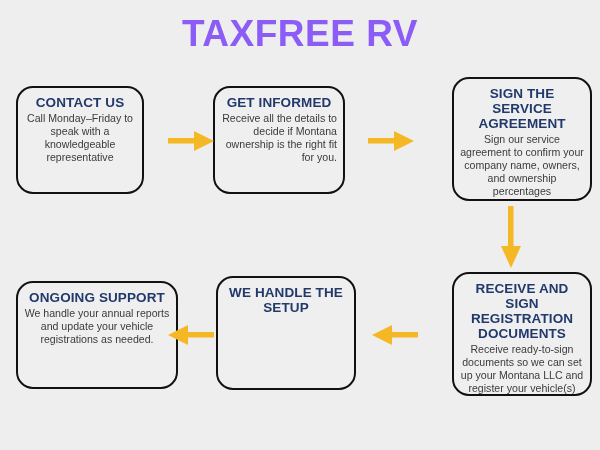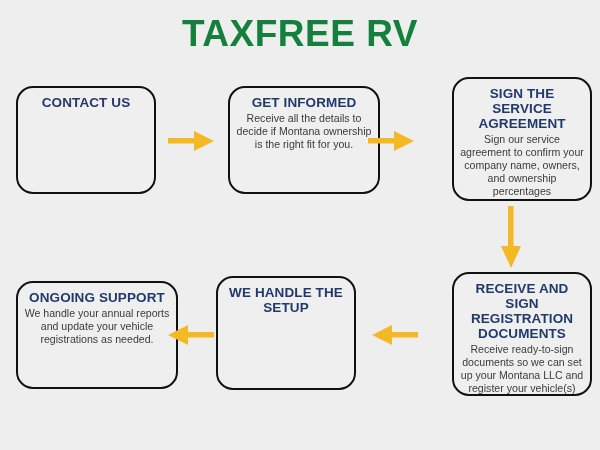--- a/index.html
+++ b/index.html
@@ -22,21 +22,21 @@
   
   .page-title {
     position: absolute;
     top: 14px;
     left: 0;
     width: 600px;
     text-align: center;
     font-size: 37px;
     font-weight: bold;
     letter-spacing: 0.5px;
-    color: #15803d;
+    color: #8b5cf6;
     line-height: 1.1;
   }
 
   
   .step-box {
     position: absolute;
     box-sizing: border-box;
     border: 2.5px solid #111111;
     border-radius: 17px;
     background: #efefef;
@@ -55,22 +55,22 @@
     letter-spacing: 0.1px;
     margin-bottom: 2px;
   }
   .step-body {
     color: #3b3b3b;
     font-size: 10.6px;
     line-height: 1.22;
   }
 
   
-  #box-contact-us   { left: 16px;  top: 86px;  width: 140px; height: 108px; }
-  #box-get-informed { left: 228px; top: 86px;  width: 152px; height: 108px; }
+  #box-contact-us   { left: 16px;  top: 86px;  width: 128px; height: 108px; }
+  #box-get-informed { left: 213px; top: 86px;  width: 132px; height: 108px; text-align: right; }
   #box-sign-agreement { left: 452px; top: 77px; width: 140px; height: 124px; }
 
   
   #box-ongoing-support { left: 16px;  top: 281px; width: 162px; height: 108px; }
   #box-we-handle-setup { left: 216px; top: 276px; width: 140px; height: 114px; gap: 47px; }
   #box-receive-sign    { left: 452px; top: 272px; width: 140px; height: 124px; }
 
   
   .arrow {
     position: absolute;
@@ -85,20 +85,21 @@
 </style>
 </head>
 <body>
 
 <div class="canvas">
 
   <div class="page-title">TAXFREE RV</div>
 
   <div class="step-box" id="box-contact-us">
     <div class="step-heading">CONTACT US</div>
+    <div class="step-body">Call Monday–Friday to speak with a knowledgeable representative</div>
   </div>
 
   <div class="step-box" id="box-get-informed">
     <div class="step-heading">GET INFORMED</div>
     <div class="step-body">Receive all the details to decide if Montana ownership is the right fit for you.</div>
   </div>
 
   <div class="step-box" id="box-sign-agreement">
     <div class="step-heading">SIGN THE SERVICE AGREEMENT</div>
     <div class="step-body">Sign our service agreement to confirm your company name, owners, and ownership percentages</div>

